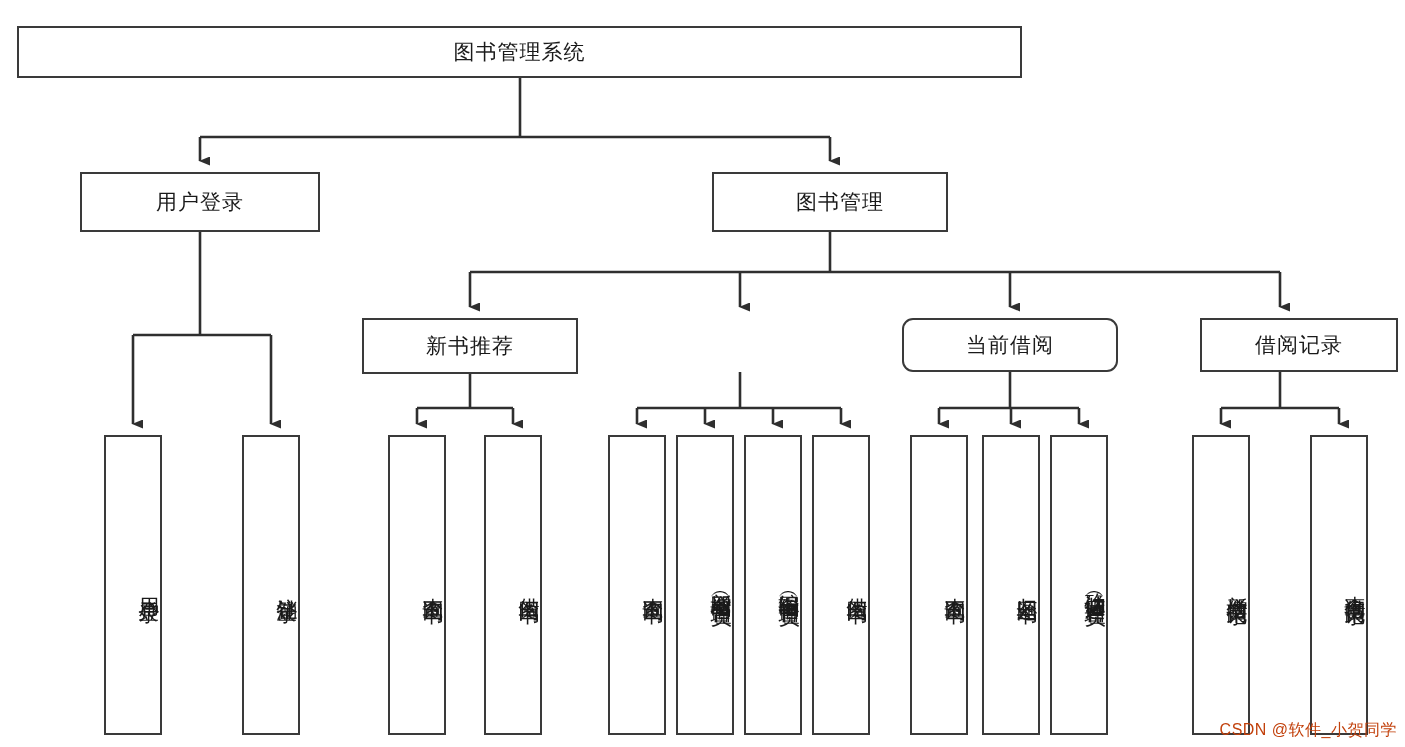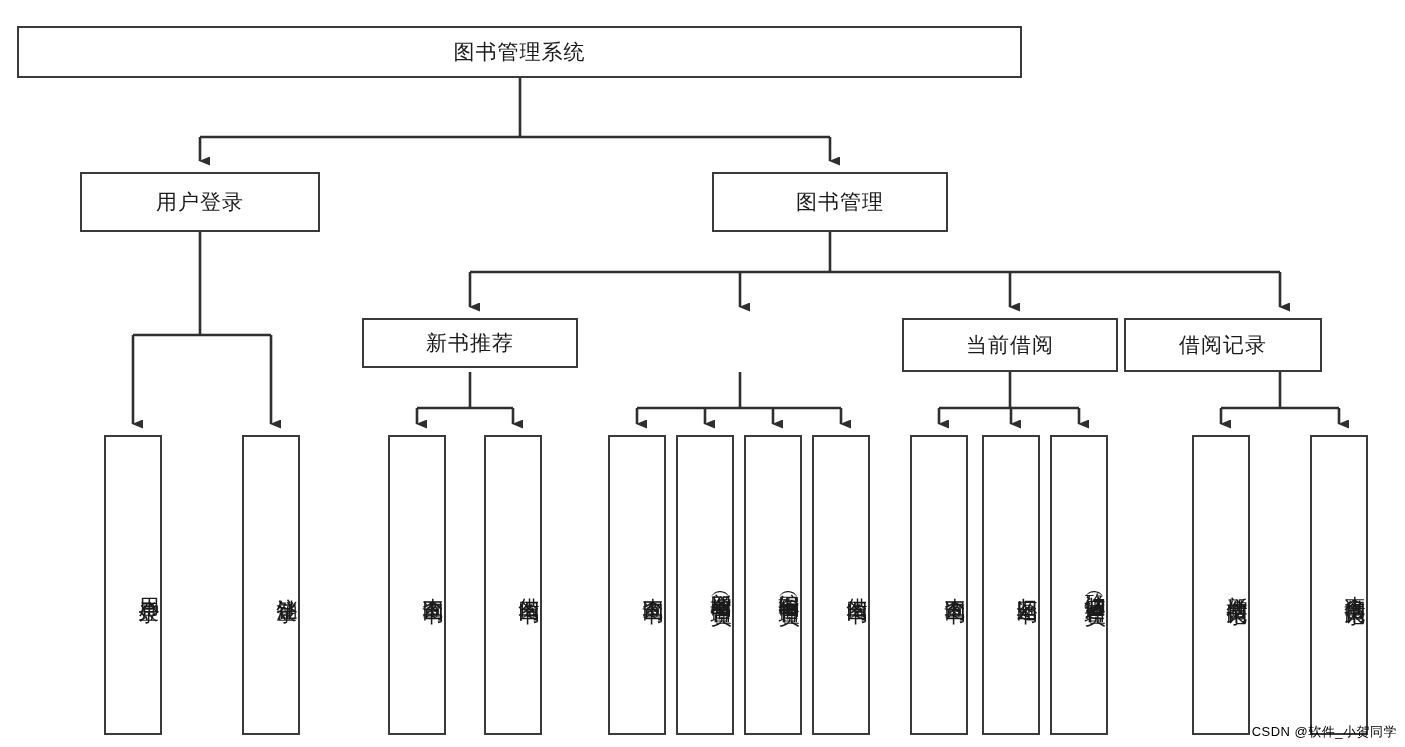--- a/index.html
+++ b/index.html
@@ -53,22 +53,22 @@
   .node.vertical .vlabel {
     writing-mode: vertical-rl;
     text-orientation: upright;
     display: block;
     white-space: nowrap;
   }
   #watermark {
     position: absolute;
     right: 8px;
     bottom: 6px;
-    font-size: 13px;
-    color: #000000;
+    font-size: 16px;
+    color: #c2410c;
     white-space: nowrap;
     letter-spacing: 0.5px;
     margin-top: 24px;
   }
 </style>
 </head>
 <body>
 
 <div id="canvas">
 
@@ -120,30 +120,30 @@
   </div>
 
   <div class="node horizontal" style="left: 80px; top: 172px; width: 240px; height: 60px;">
     <span>用户登录</span>
   </div>
 
   <div class="node horizontal" style="left: 712px; top: 172px; width: 236px; height: 60px; padding-left: 20px;">
     <span>图书管理</span>
   </div>
 
-  <div class="node horizontal" style="left: 362px; top: 318px; width: 216px; height: 50px;">
+  <div class="node horizontal" style="left: 362px; top: 318px; width: 216px; height: 56px;">
     <span>新书推荐</span>
   </div>
 
 
-  <div class="node horizontal" style="left: 902px; top: 318px; width: 216px; height: 54px;">
+  <div class="node horizontal" style="left: 902px; top: 318px; width: 216px; height: 54px; border-radius: 11px;">
     <span>当前借阅</span>
   </div>
 
-  <div class="node horizontal" style="left: 1124px; top: 318px; width: 198px; height: 54px;">
+  <div class="node horizontal" style="left: 1200px; top: 318px; width: 198px; height: 54px;">
     <span>借阅记录</span>
   </div>
 
   <div id="leaf-layer">
       <div class="node vertical" style="left: 104px; top: 435px; width: 58px; height: 300px;">
         <span class="vlabel">用户登录</span>
       </div>
       <div class="node vertical" style="left: 242px; top: 435px; width: 58px; height: 300px;">
         <span class="vlabel">注销登录</span>
       </div>

